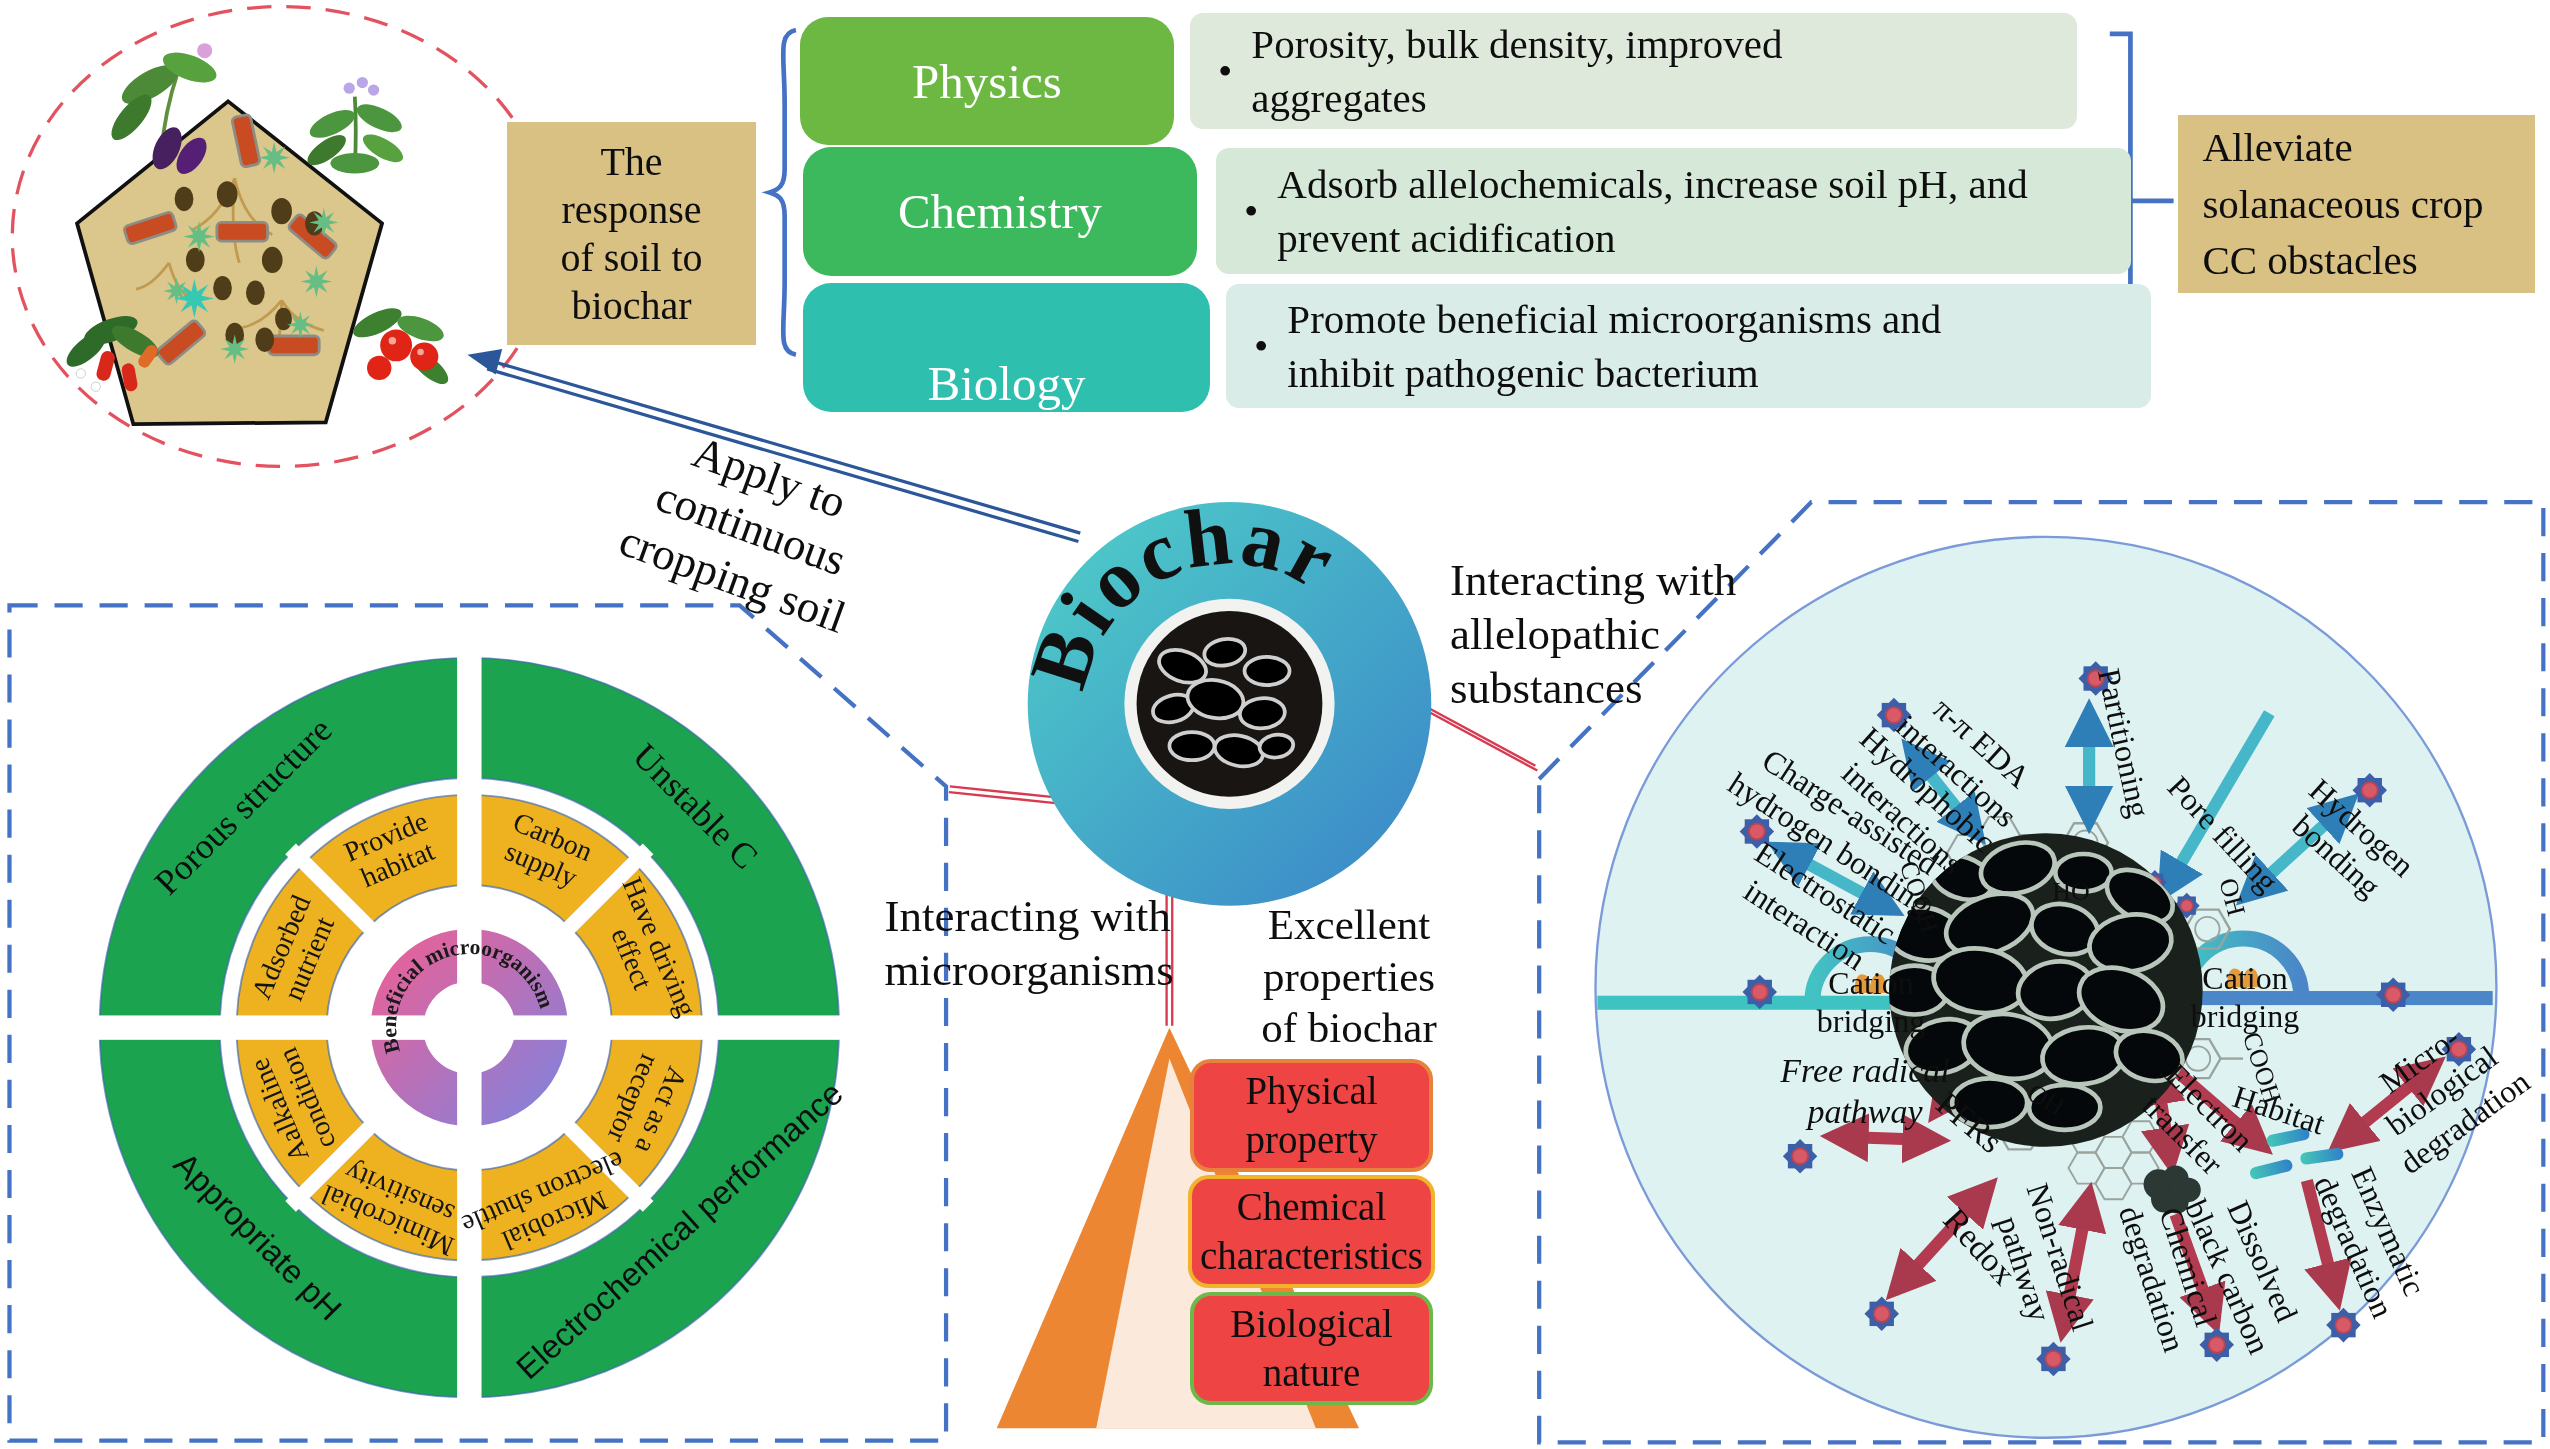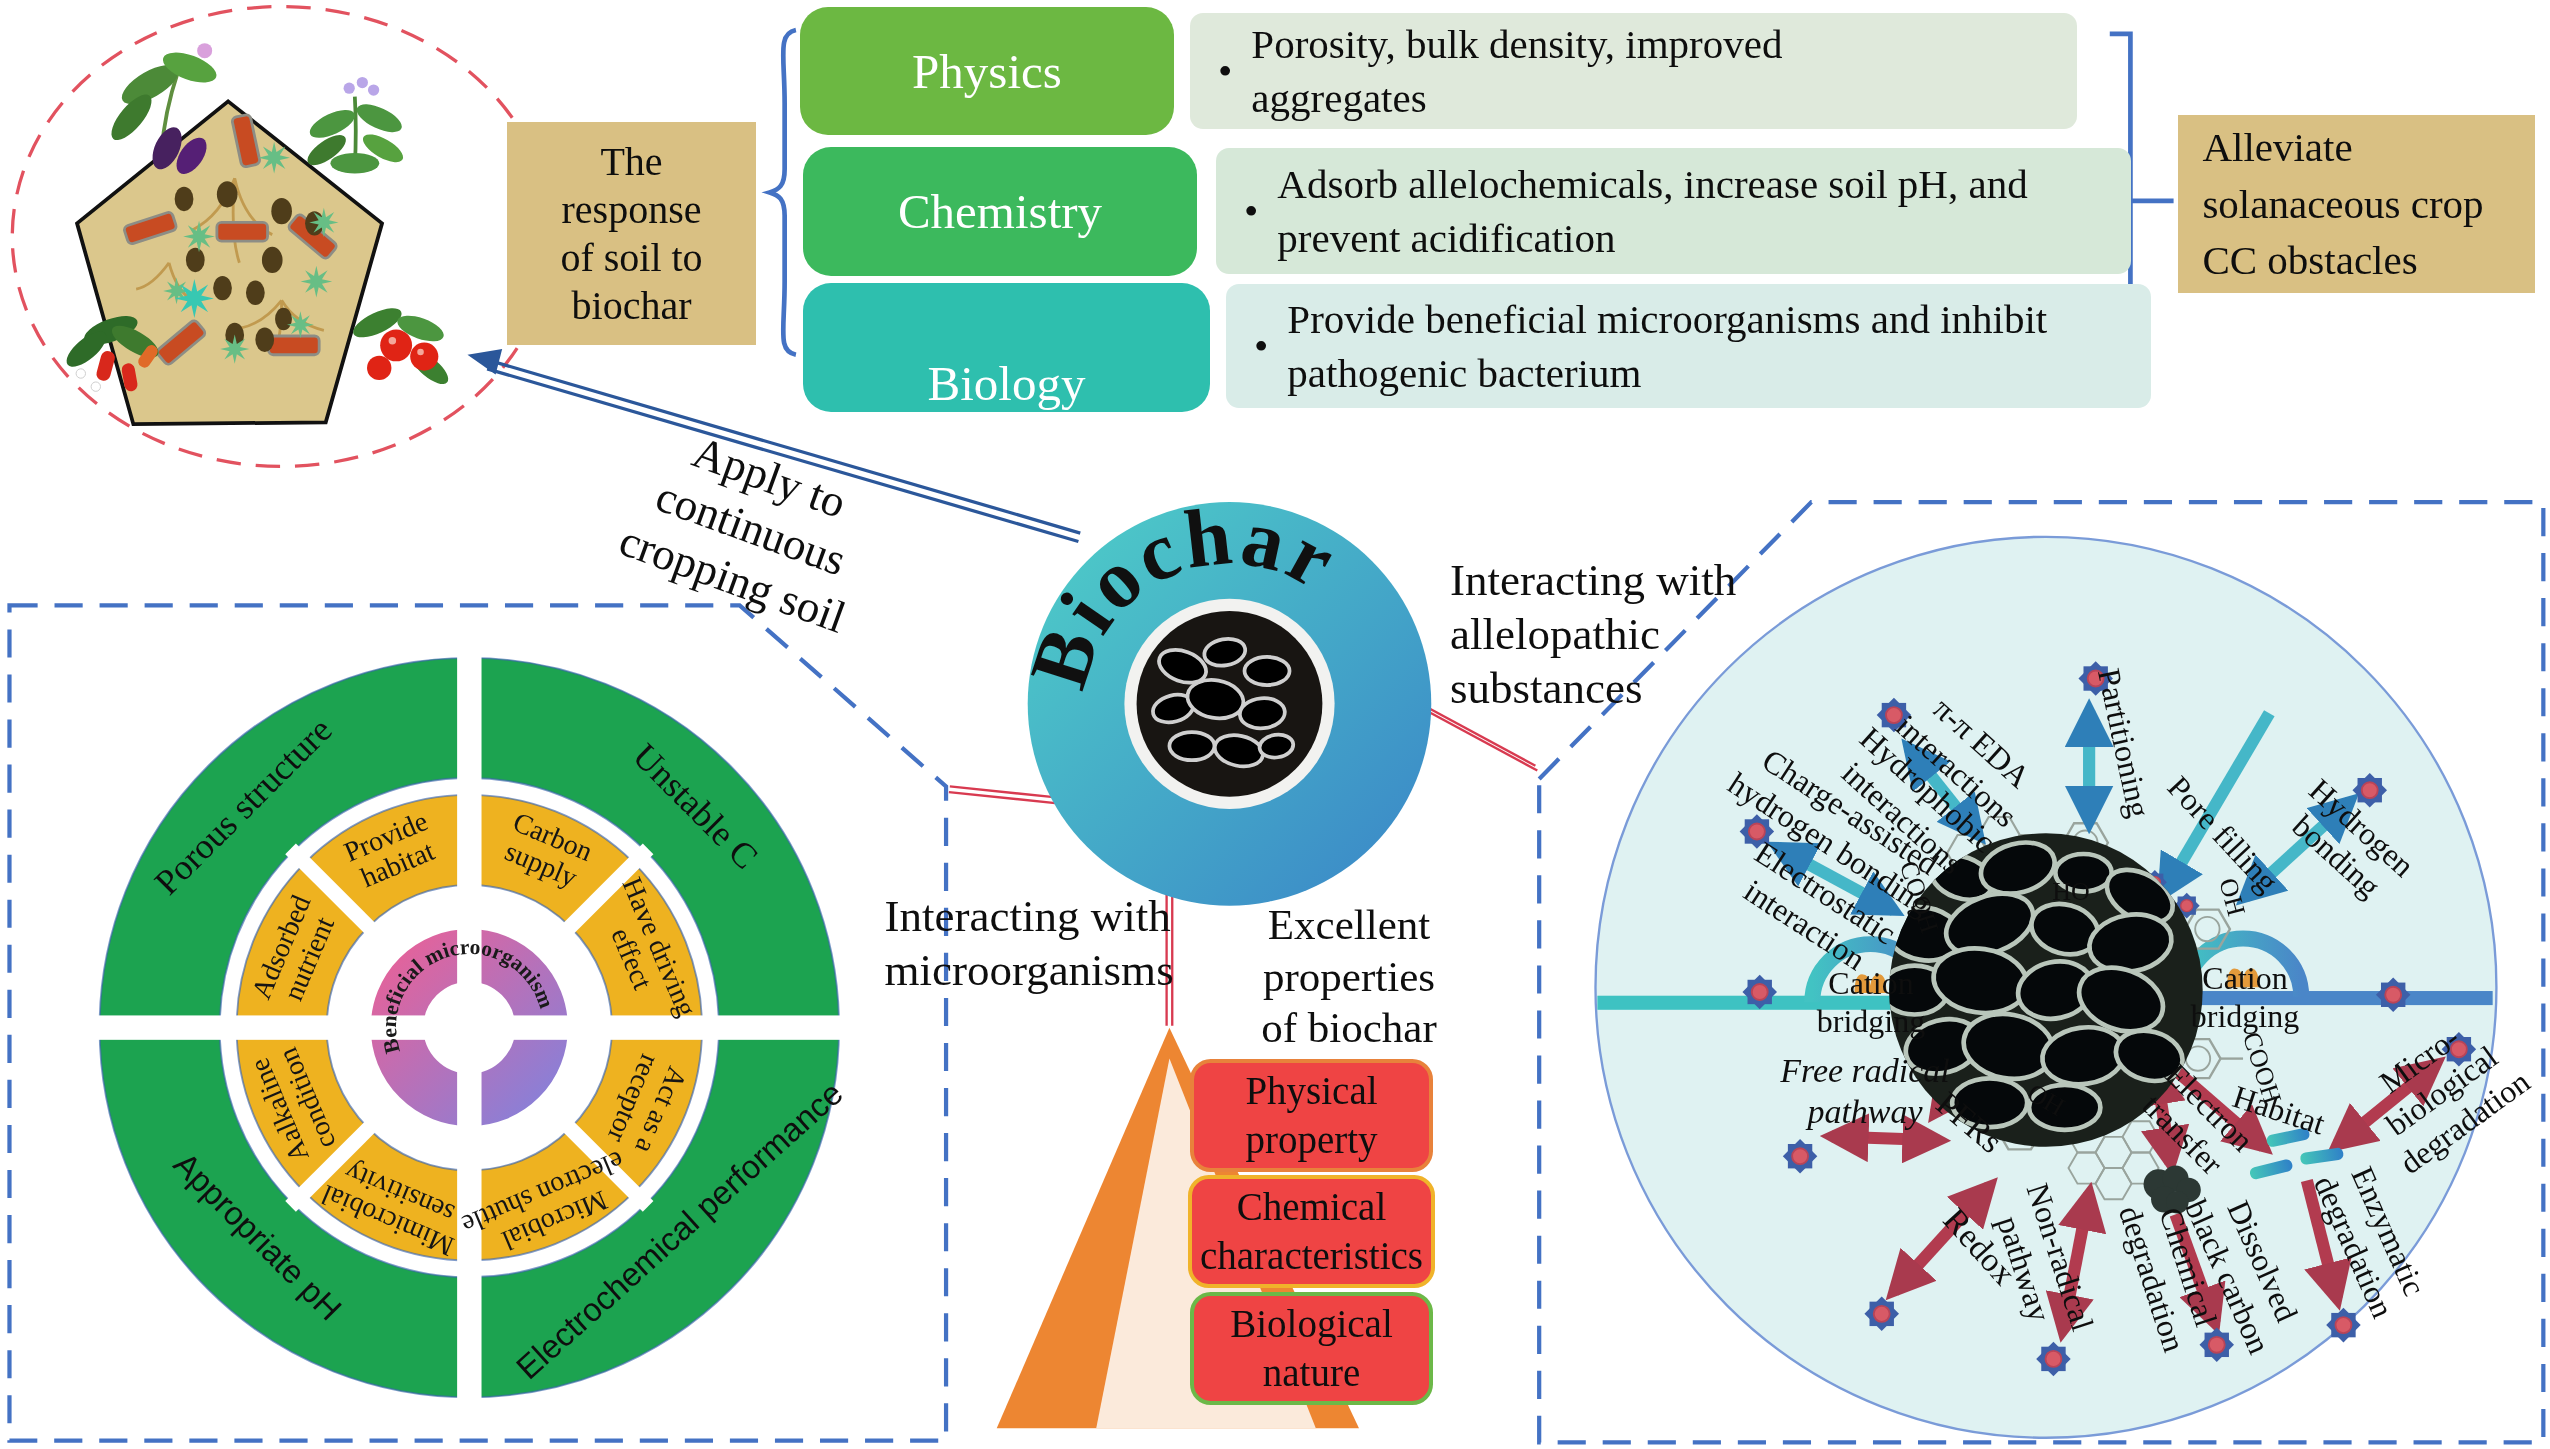--- a/index.html
+++ b/index.html
@@ -355,41 +355,41 @@
   </g>
 </svg>
 
 <div class="tanbox ctr" style="left:507px;top:86px;width:249px;height:223px;margin-top:36px;">
   <span class="lbl" style="position:static">The
 response
 of soil to
 biochar</span>
 </div>
 
-<div class="cat" style="left:800px;top:7px;width:374px;height:128px;background:#6CB842;">
+<div class="cat" style="left:800px;top:17px;width:374px;height:128px;background:#6CB842;">
   <span>Physics</span>
 </div>
 <div class="cat" style="left:803px;top:147px;width:394px;height:129px;background:#3CB95D;">
   <span>Chemistry</span>
 </div>
 <div class="cat" style="left:803px;top:283px;width:407px;height:129px;background:#2EBFAE;align-items:flex-end;">
   <span>Biology</span>
 </div>
 
 <div class="desc" style="left:1190px;top:13px;width:887px;height:116px;background:#DFE9DB;">
   <span class="b">•</span>
   <span style="width:685px">Porosity, bulk density, improved aggregates</span>
 </div>
 <div class="desc" style="left:1216px;top:148px;width:915px;height:126px;background:#D6E8D8;">
   <span class="b">•</span>
   <span style="width:807px">Adsorb allelochemicals, increase soil pH, and prevent acidification</span>
 </div>
 <div class="desc" style="left:1226px;top:284px;width:925px;height:124px;background:#D9ECE8;">
   <span class="b">•</span>
-  <span style="width:770px">Provide beneficial microorganisms and inhibit pathogenic bacterium</span>
+  <span style="width:770px">Promote beneficial microorganisms and inhibit pathogenic bacterium</span>
 </div>
 
 <div class="tanbox" style="left:2178px;top:115px;width:357px;height:178px;justify-content:flex-start;padding:0 24.4px;box-sizing:border-box;font-size:41px;">
   <span>Alleviate solanaceous crop CC obstacles</span>
 </div>
 
 <div class="lbl ctr" style="left:751px;top:528px;width:375px;font-size:45px;transform:translate(-50%,-50%) rotate(20deg);">Apply to
 continuous
 cropping soil</div>
 

